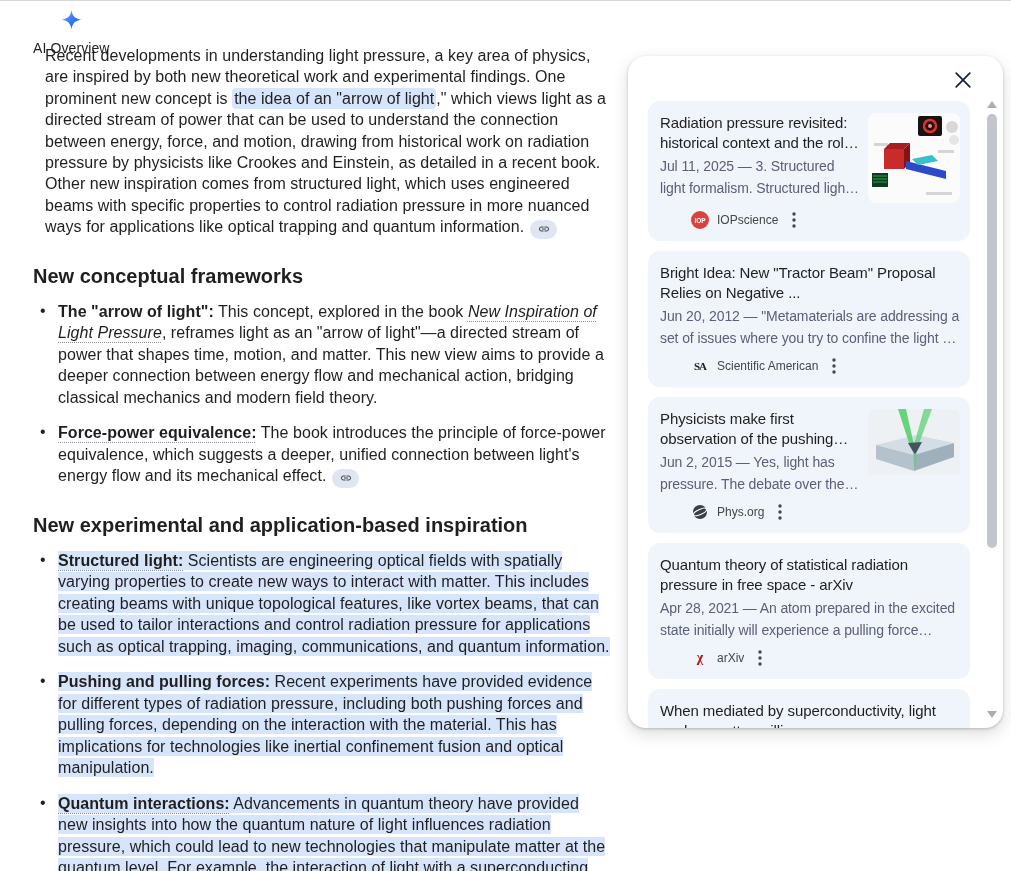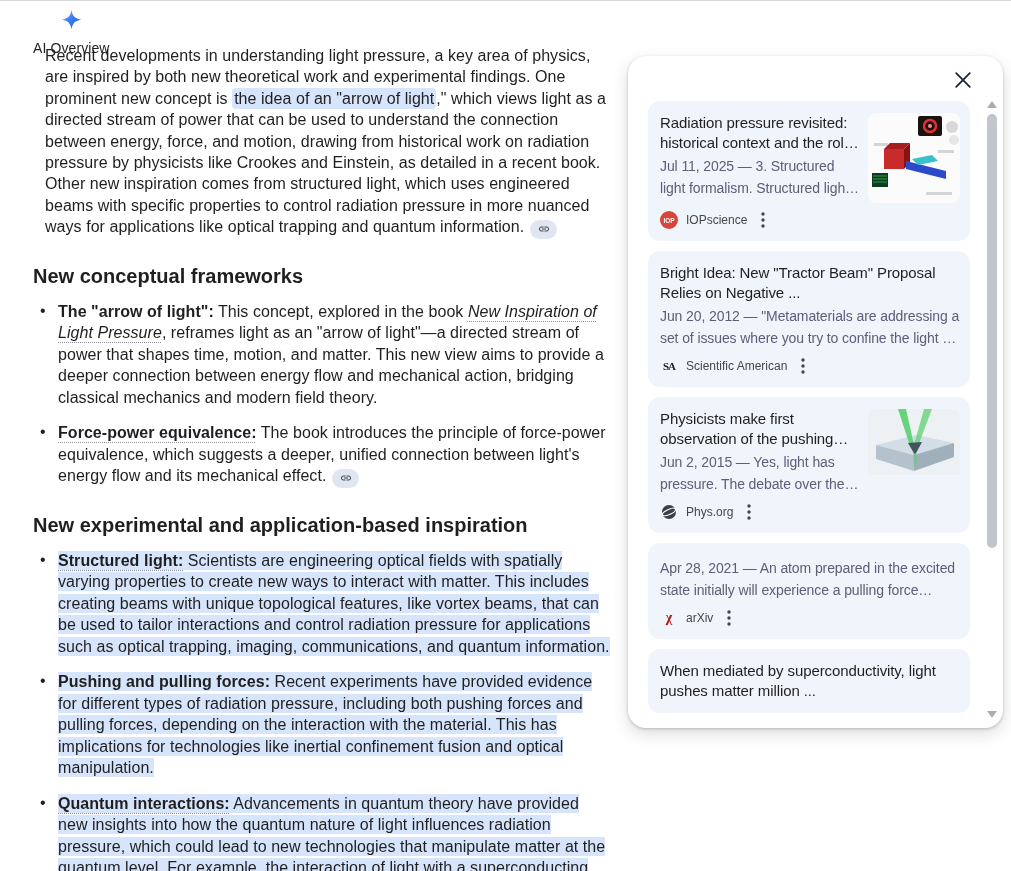--- a/index.html
+++ b/index.html
@@ -51,21 +51,21 @@
     font-size:15px; line-height:20px; color:#1f1f1f; letter-spacing:-.1px;
     display:-webkit-box; -webkit-line-clamp:2; -webkit-box-orient:vertical; overflow:hidden;
   }
   .card-snippet {
     font-size:14px; line-height:22px; color:#5a6078; margin-top:2px; letter-spacing:-.1px;
     display:-webkit-box; -webkit-line-clamp:2; -webkit-box-orient:vertical; overflow:hidden;
   }
   .thumb { flex:0 0 auto; border-radius:8px; overflow:hidden; }
   .thumb svg { display:block; }
   .card-src { display:flex; align-items:center; gap:8px; margin-top:8px; height:18px; }
-  .favicon { width:18px; height:18px; border-radius:50%; display:flex; align-items:center; justify-content:center; flex:0 0 auto; }
+  .favicon { width:18px; height:18px; border-radius:50%; display:flex; align-items:center; justify-content:center; flex:0 0 auto;margin-left:31px; }
   .favicon.iop { background:#d8443c; color:#fff; font-size:6.5px; font-weight:bold; letter-spacing:0; }
   .favicon.sa { color:#202124; font-family:"Liberation Serif", serif; font-weight:bold; font-size:11px; letter-spacing:-1px; }
   .favicon.arxiv { color:#b31b1b; font-weight:bold; font-size:14px; font-family:"Liberation Serif", serif; }
   .src-name { font-size:12px; color:#444746; }
   .dots-btn { background:none; border:none; padding:2px 4px; margin-left:2px; cursor:pointer; display:flex; align-items:center; }
 
   
   .sb { position:absolute; right:6px; top:45px; bottom:8px; width:10px; }
   .sb-up { position:absolute; top:0; left:0; width:0; height:0; border-left:5px solid transparent; border-right:5px solid transparent; border-bottom:7px solid #a9aeb6; cursor:pointer; }
   .sb-thumb { position:absolute; top:13px; left:0; width:10px; height:434px; background:#c2c5cb; border-radius:5px; cursor:grab; }
@@ -220,20 +220,21 @@
                 <circle cx="2" cy="8" r="1.7"></circle>
                 <circle cx="2" cy="14" r="1.7"></circle>
               </svg>
             </button>
         </div>
       </div>
 
       <div class="card">
         <div class="card-body">
           <div class="card-text">
+            <div class="card-title">Quantum theory of statistical radiation pressure in free space - arXiv</div>
             <div class="card-snippet">Apr 28, 2021 — An atom prepared in the excited state initially will experience a pulling force when...</div>
           </div>
         </div>
         <div class="card-src">
           <span class="favicon arxiv">χ</span>
           <span class="src-name">arXiv</span>
           <button class="dots-btn">
               <svg width="4" height="16" viewBox="0 0 4 16" fill="#444746">
                 <circle cx="2" cy="2" r="1.7"></circle>
                 <circle cx="2" cy="8" r="1.7"></circle>

